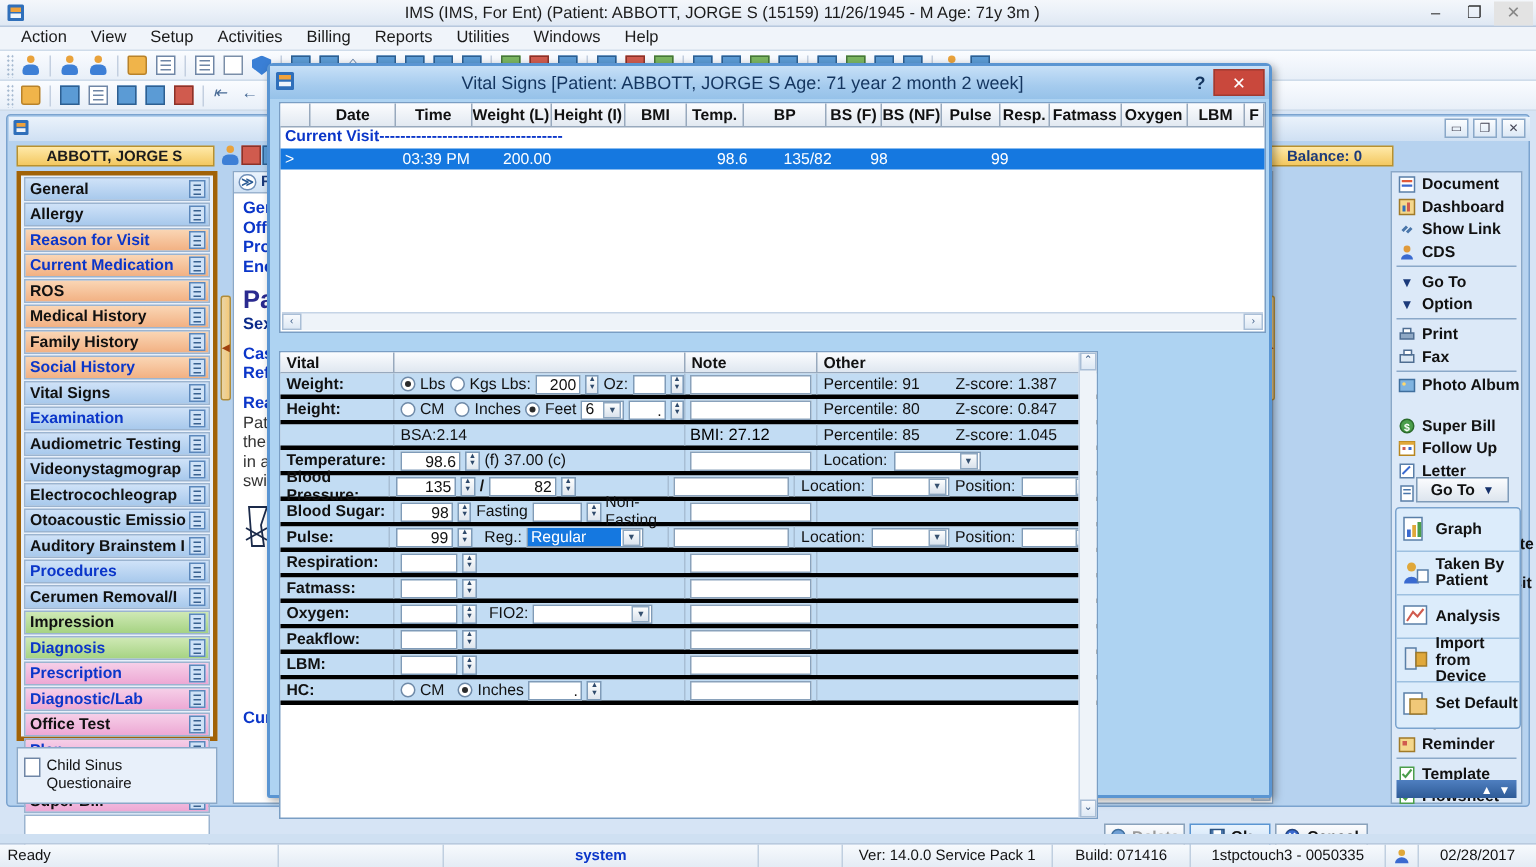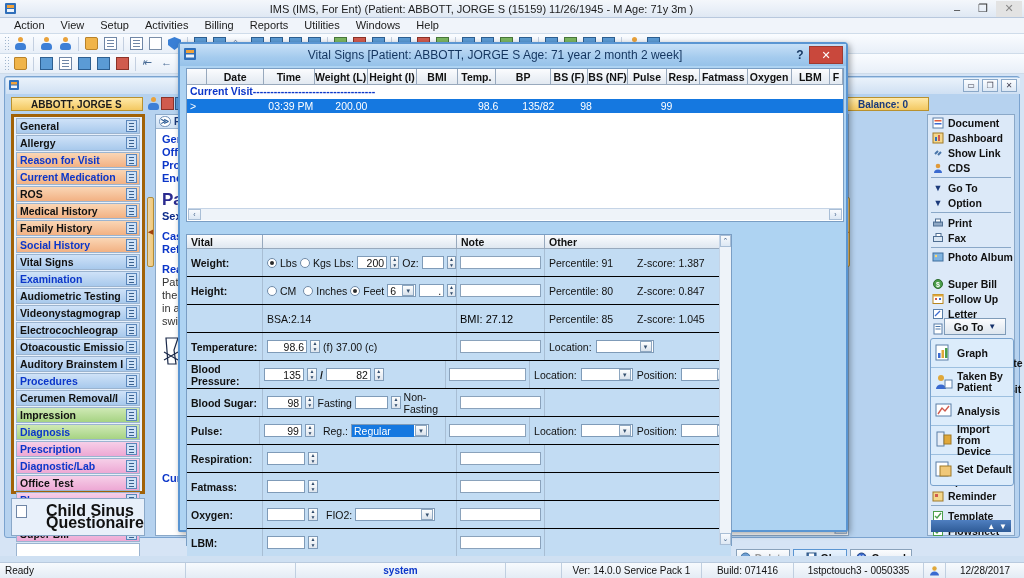--- a/index.html
+++ b/index.html
@@ -126,21 +126,21 @@
   .txt-blue { color:#0b36c9; }
   .nav-blank { height:34px; margin:1px 2px; background:#fff; border:1px solid #9bb4d0; }
   .nav-scrollstrip { height:12px; margin:0 2px;
     background:linear-gradient(to bottom,#4f7fc0,#2e5b97);
     display:flex; align-items:center; justify-content:flex-end; padding-right:4px; gap:4px;}
   .nav-scrollstrip span { color:#fff; font-size:8px; }
   .quest-box { position:absolute; left:6px; top:421px; width:134px; height:38px;
     background:#e8f0fa; border:1px solid #8aa8c8; display:flex; align-items:flex-start;
     padding:6px 4px; gap:4px; }
   .quest-box .qdoc { width:11px;height:13px;background:#fff;border:1px solid #6f86a6;flex:none;}
-  .quest-box span { font-size:16px;font-weight:bold;color:#111;line-height:12px;margin-left:15px;}
+  .quest-box span { font-size:10px;font-weight:normal;color:#111;line-height:12px;}
 
   
   .splitter { position:absolute; width:7px; background:linear-gradient(to right,#e9d5a8,#f5c977);
     border:1px solid #b08c3a; border-radius:2px; display:flex; align-items:center; justify-content:center; }
   .splitter .ar { font-size:7px; color:#a0410e; }
 
   
   .midpane { position:absolute; left:150px; top:37px; width:694px; height:422px;
     background:#fff; border:1px solid #8aa8c8; }
   .midpane-hdr { height:14px; background:linear-gradient(to bottom,#eaf3fd,#cfe1f4);
@@ -213,21 +213,21 @@
   .grid-hscroll .gsb{width:13px;height:11px;background:linear-gradient(to bottom,#f8fafd,#dde8f4);
       border:1px solid #a9bed6;font-size:7px;text-align:center;line-height:9px;color:#42618a;}
 
   
   .vt { position:absolute; left:6px; top:190px; width:546px; height:312px;
        background:#fff; border:1px solid #7a9ec4; }
   .vt-head { display:flex; height:14px; background:linear-gradient(to bottom,#fbfcfe,#dfe7f0);
       border-bottom:1px solid #98a9bd; }
   .vt-head .c { font-size:10.5px; font-weight:bold; color:#111; padding-left:4px;
       border-right:1px solid #98a9bd; display:flex; align-items:center; }
-  .vt-row { display:flex; height:28px; border-bottom:1px solid #000000;
+  .vt-row { display:flex; height:17px; border-bottom:3px solid #000000;
       background:#c2dcf3; align-items:center; }
   .vt-row .lab { width:76px; font-size:10.5px; font-weight:bold; color:#111; padding-left:4px;
       border-right:1px solid #a8bed4; height:100%; display:flex; align-items:center; }
   .vt-row .ctl { width:194px; height:100%; display:flex; align-items:center; padding-left:4px;
       border-right:1px solid #a8bed4; gap:3px; font-size:10.5px; color:#111;}
   .vt-row .note{ width:88px; height:100%; display:flex; align-items:center; padding:0 3px;
       border-right:1px solid #a8bed4;}
   .vt-row .other{ flex:1; height:100%; display:flex; align-items:center; padding-left:4px; gap:4px;
       font-size:10.5px; color:#111;}
   .vt-scroll { position:absolute; right:0; top:0; width:12px; bottom:0; background:#eef3f9; border-left:1px solid #c5d4e6;}
@@ -1131,36 +1131,36 @@
             <span class="arw">▾</span>
           </span>
         </div>
         <div class="note">
           <span class="notebox"></span>
         </div>
         <div class="other"></div>
       </div>
 
       <div class="vt-row">
-        <div class="lab">LBM:</div>
+        <div class="lab">Peakflow:</div>
         <div class="ctl">
           <span class="inp" style="width:38px"></span>
           <span class="spin">
               <i>▲</i>
               <i>▼</i>
             </span>
         </div>
         <div class="note">
           <span class="notebox"></span>
         </div>
         <div class="other"></div>
       </div>
 
       <div class="vt-row">
-        <div class="lab">Peakflow:</div>
+        <div class="lab">LBM:</div>
         <div class="ctl">
           <span class="inp" style="width:38px"></span>
           <span class="spin">
               <i>▲</i>
               <i>▼</i>
             </span>
         </div>
         <div class="note">
           <span class="notebox"></span>
         </div>
@@ -1282,16 +1282,16 @@
     <div class="sb-cell" style="flex:1"></div>
     <div class="sb-cell" style="width:140px;justify-content:center">Ver: 14.0.0 Service Pack 1</div>
     <div class="sb-cell" style="width:92px;justify-content:center">Build: 071416</div>
     <div class="sb-cell" style="width:130px;justify-content:center">1stpctouch3 - 0050335</div>
     <div class="sb-cell" style="width:22px;justify-content:center">
       <svg width="11" height="11">
           <circle cx="5.5" cy="3.5" r="2.2" fill="#e0a83a"></circle>
           <path d="M1 10.5 a4.5 4 0 0 1 9 0z" fill="#3a6ad0"></path>
         </svg>
     </div>
-    <div class="sb-cell" style="width:78px;justify-content:center;border-right:none">12/28/2017</div>
+    <div class="sb-cell" style="width:78px;justify-content:center;border-right:none">02/28/2017</div>
   </div>
 
 </div>
 
 </body></html>

